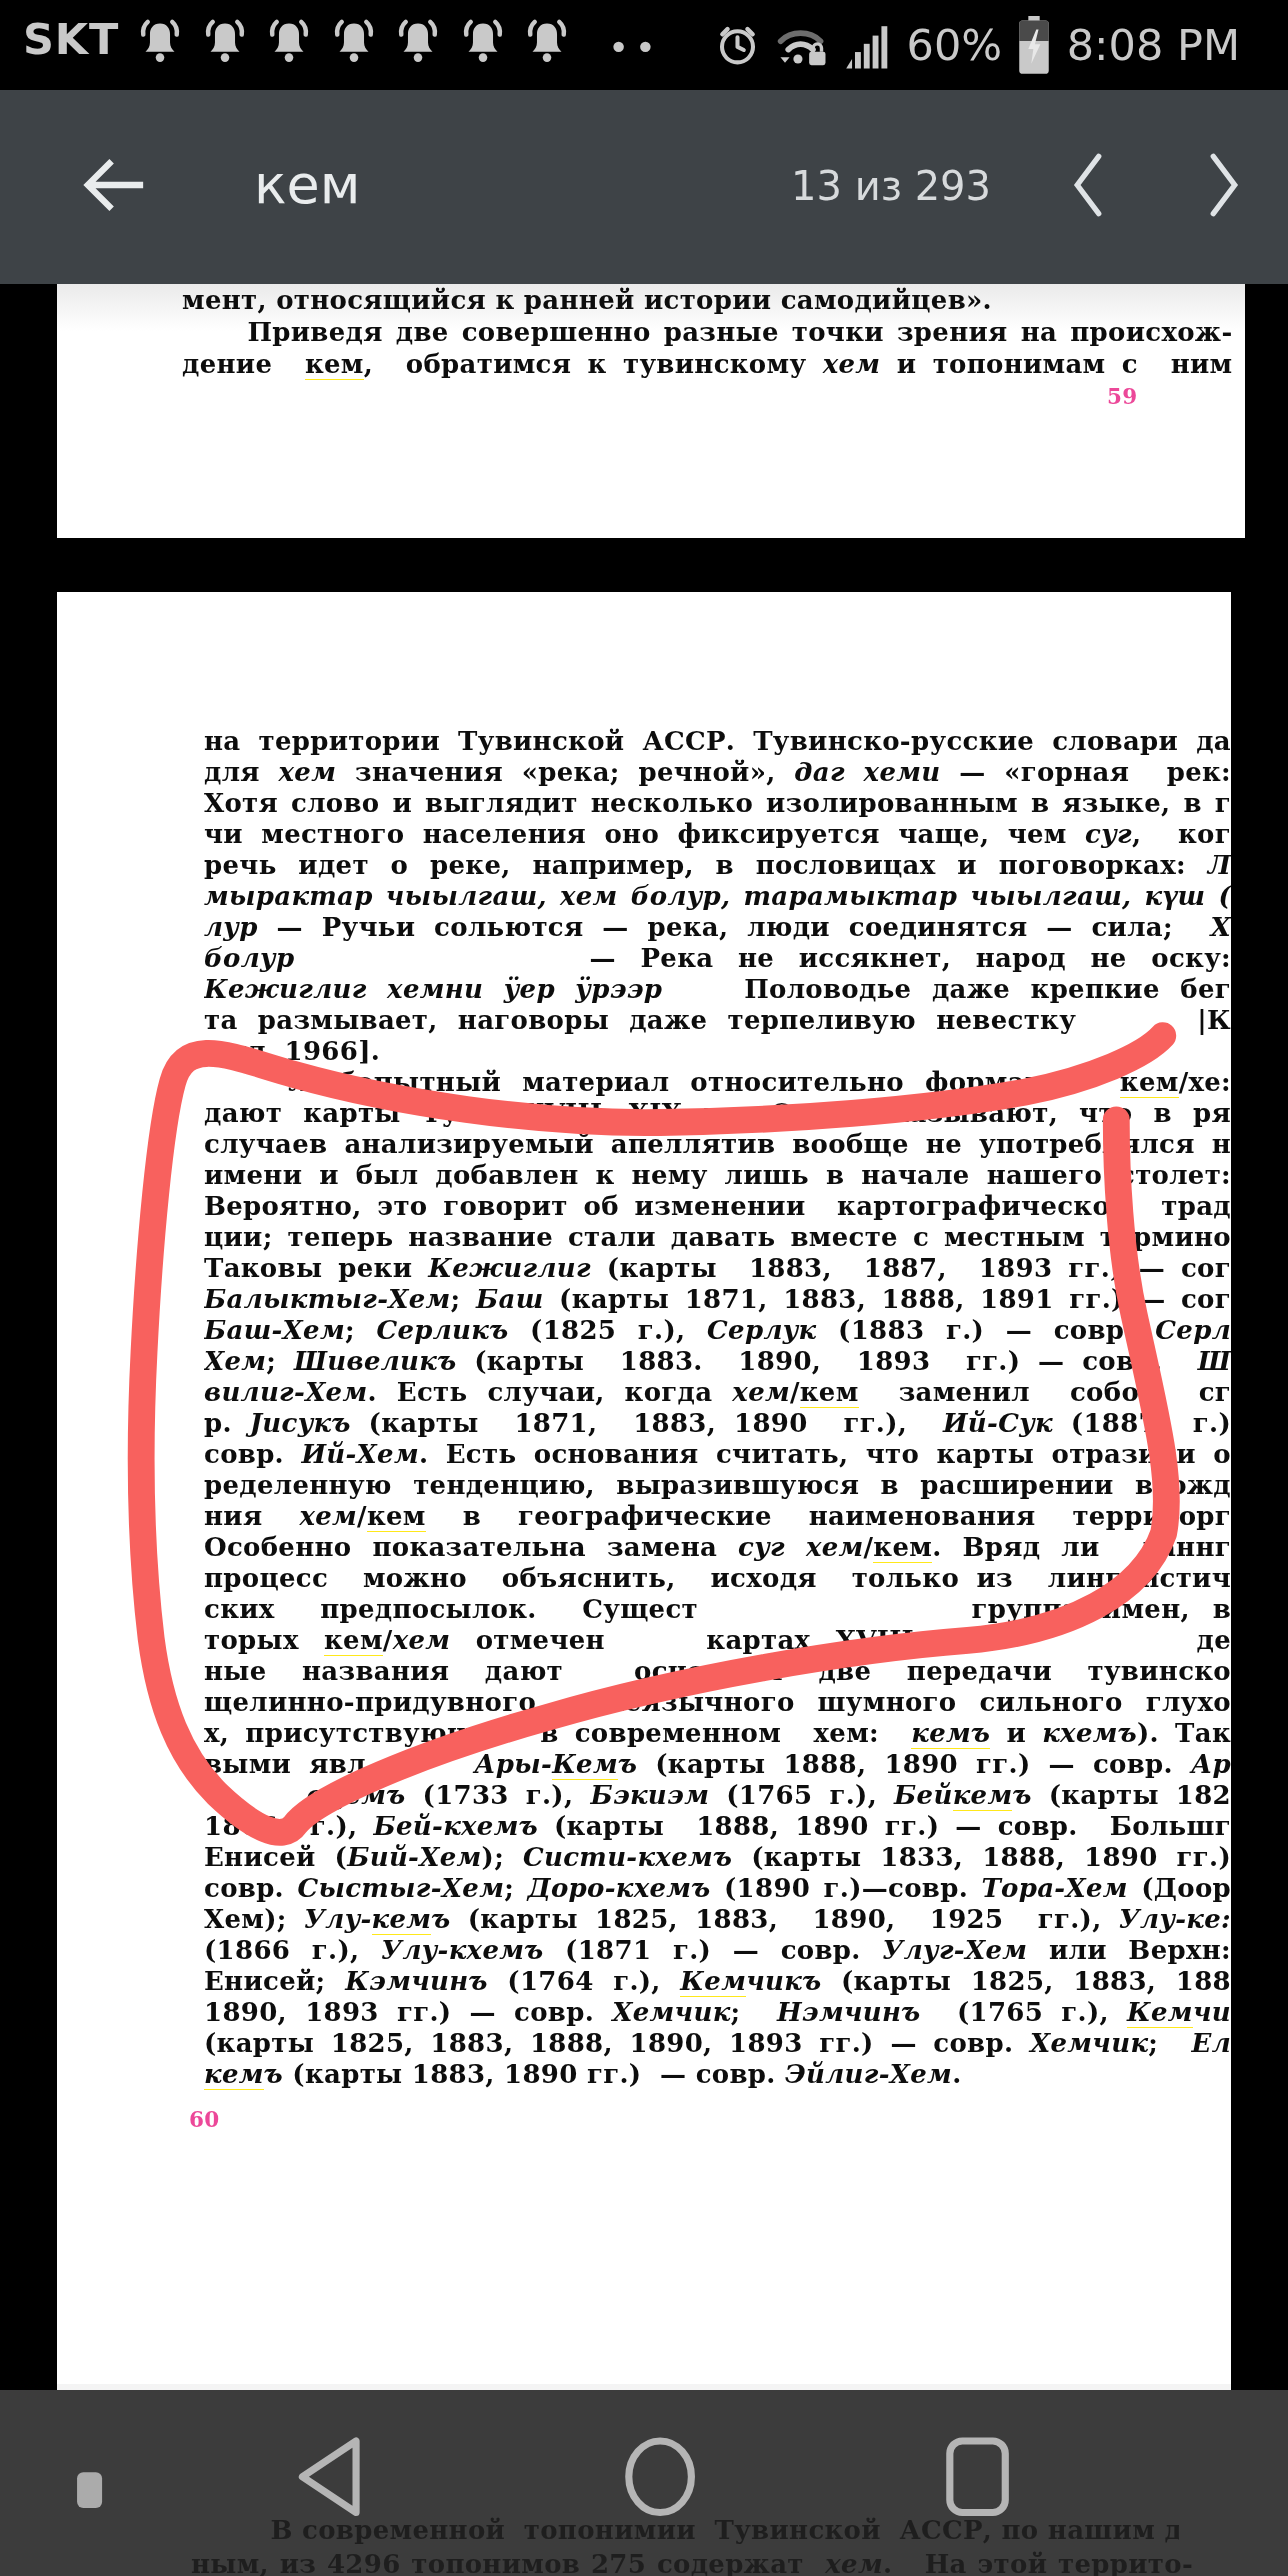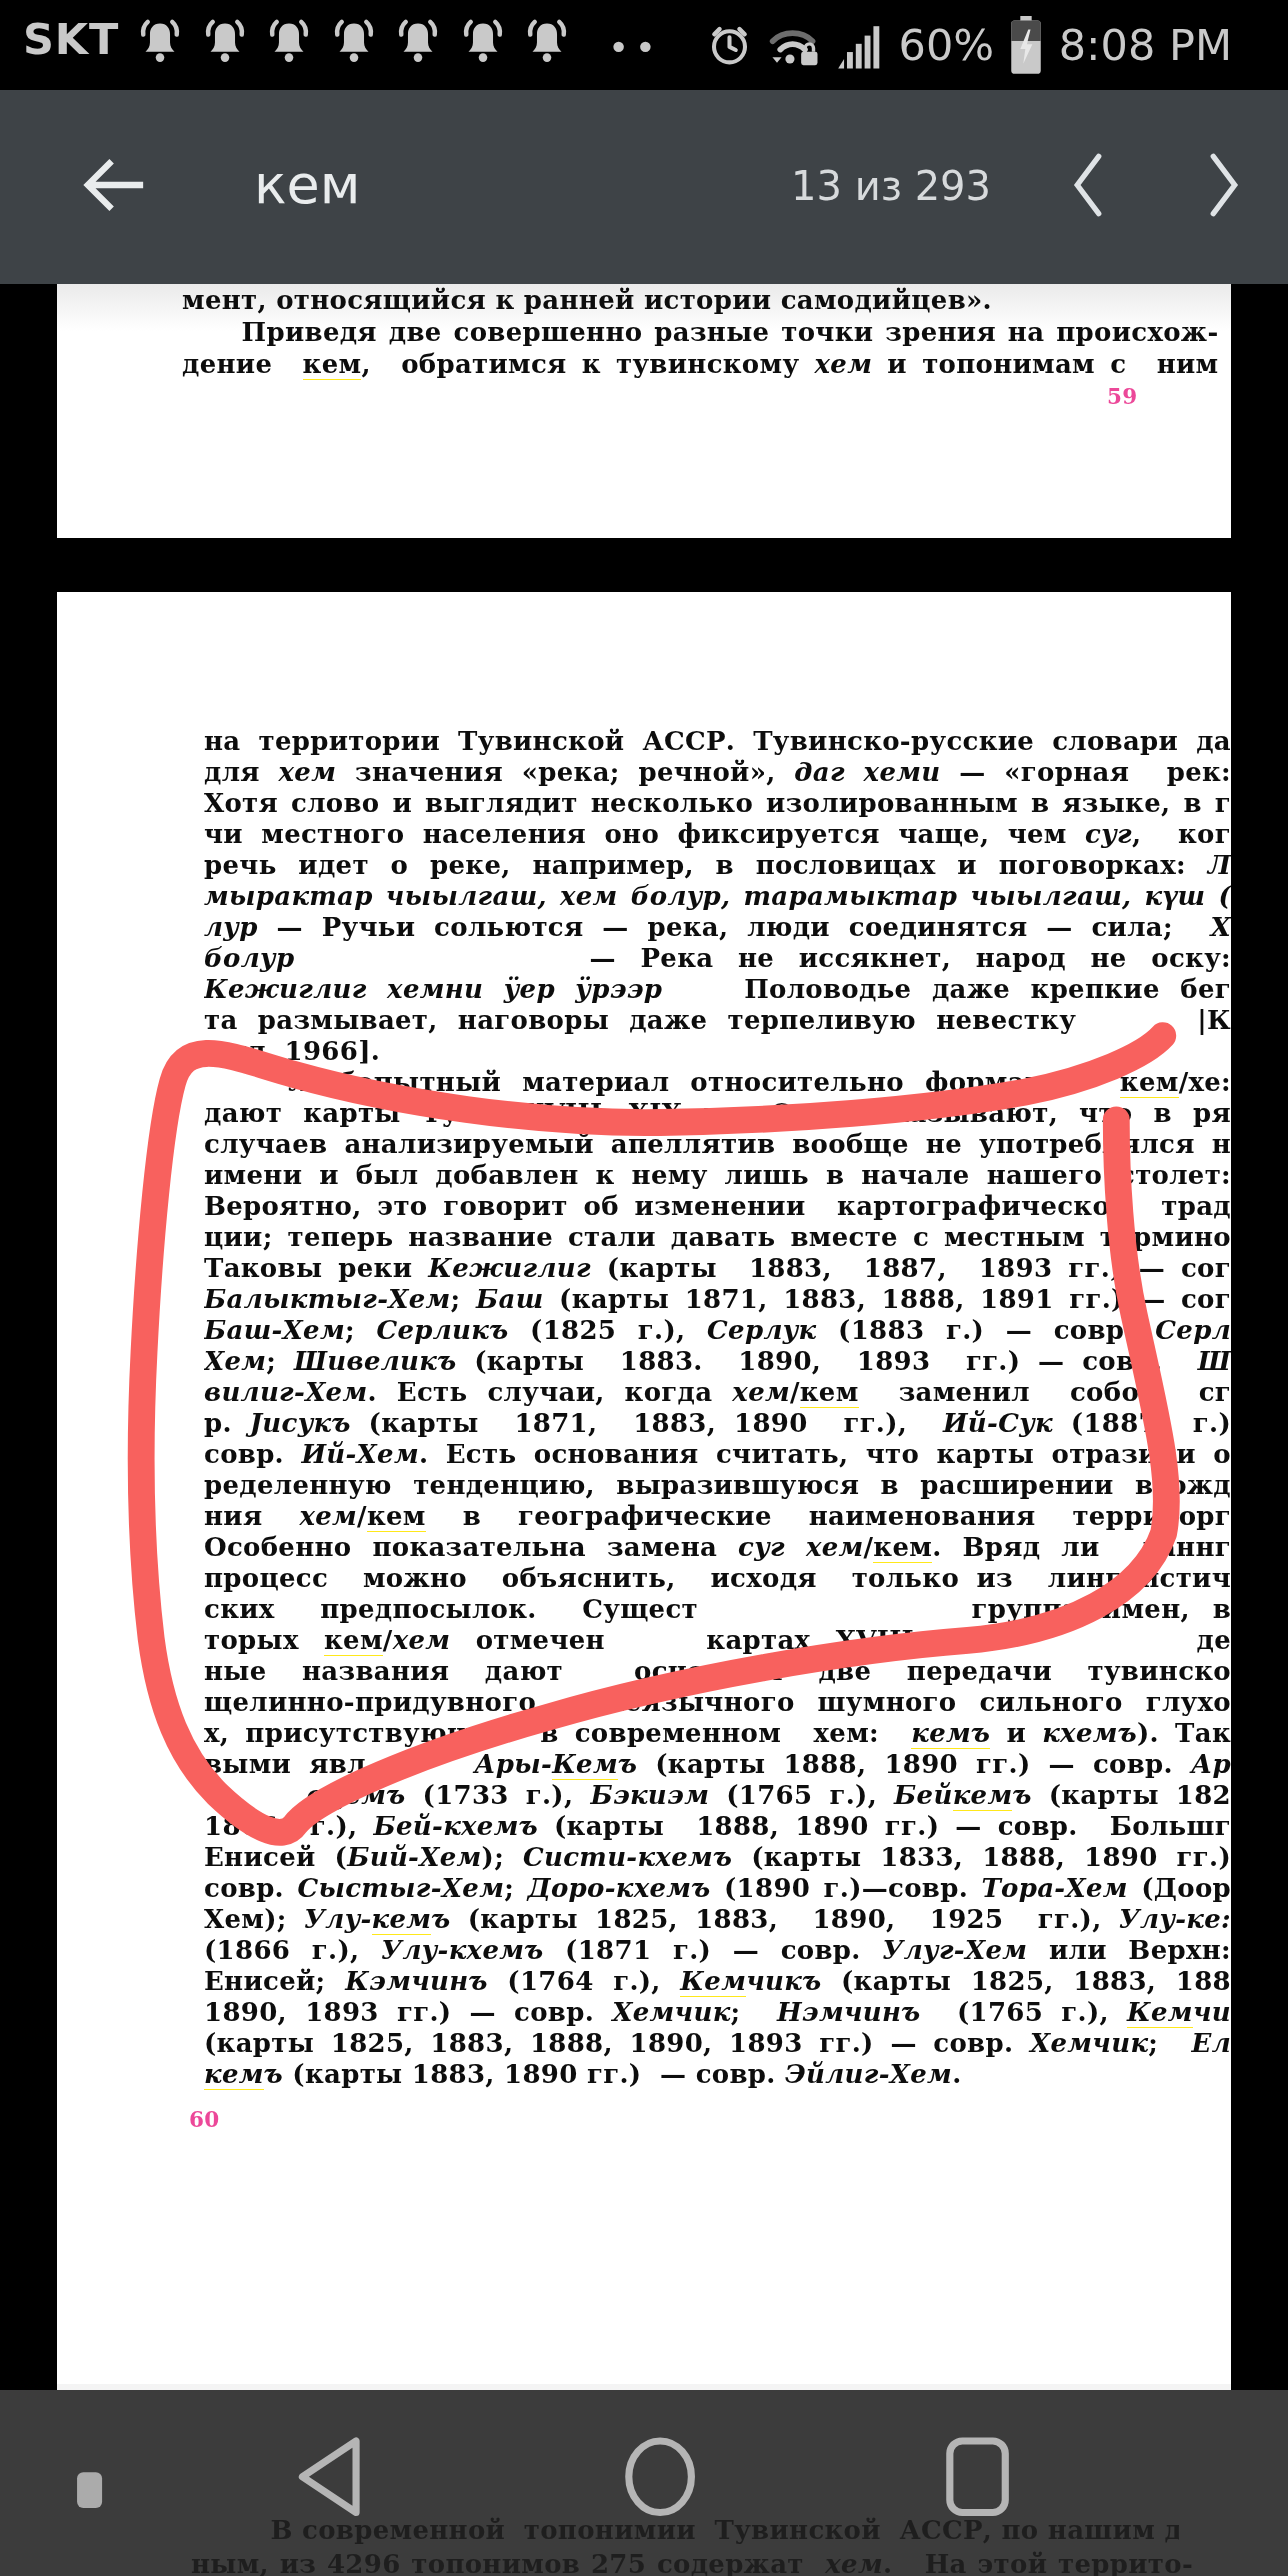--- a/index.html
+++ b/index.html
@@ -9,32 +9,32 @@
   }
   html,body{margin:0;padding:0;background:#000;}
   .screen{position:relative;width:1288px;height:2576px;background:#000;overflow:hidden;
           font-family:"DejaVu Sans","Liberation Sans",sans-serif;}
   
   .statusbar{position:absolute;left:0;top:0;width:1288px;height:90px;background:var(--sb-bg);border-radius:29px;}
   .sb-carrier{position:absolute;left:23px;top:14.3px;font-size:43px;font-weight:700;color:var(--icon);letter-spacing:0.9px;}
   .sb-bells{position:absolute;left:134px;top:16px;display:flex;gap:12.5px;}
   .sb-bells svg{width:52px;height:55px;}
   .sb-dots{position:absolute;left:608px;top:27px;font-size:36px;color:var(--icon);letter-spacing:5.4px;}
-  .sb-right{position:absolute;right:56px;top:0;height:90px;display:flex;align-items:center;gap:14.3px;}
+  .sb-right{position:absolute;right:48px;top:0;height:90px;display:flex;align-items:center;gap:14.3px;}
   .sb-pct,.sb-time{font-size:43px;color:var(--icon);}
   
   .appheader{position:absolute;left:0;top:90px;width:1288px;height:194px;background:var(--hdr-bg);}
   .hdr-back{position:absolute;left:77px;top:59px;width:72px;height:72px;}
   .hdr-title{position:absolute;left:254px;top:63px;font-size:54px;color:var(--hdr-fg);}
   .hdr-count{position:absolute;left:785px;top:73px;width:206px;text-align:right;font-size:40px;color:#d7dadc;}
   .hdr-prev{position:absolute;left:1063px;top:59px;width:50px;height:72px;}
   .hdr-next{position:absolute;left:1199px;top:59px;width:50px;height:72px;}
   
   .card{position:absolute;left:57px;width:1174px;background:var(--page);overflow:hidden;}
-  .card1{top:284px;height:254px;}
+  .card1{top:284px;height:254px;padding-left:14px;}
   .card1::before{content:"";position:absolute;left:0;top:0;right:0;height:47px;
                  background:linear-gradient(#d9d9d9, rgba(255,255,255,0));opacity:.55;pointer-events:none;}
   .card2{top:592px;height:2118px;}
   .sliver{position:absolute;left:57px;top:2384px;width:1174px;height:6.3px;background:#f4f4f4;}
   .scan{font-family:"DejaVu Serif","Liberation Serif",serif;font-weight:700;color:var(--ink);
         font-size:26px;line-height:31px;letter-spacing:0.3px;}
   .tl{text-align:justify;text-align-last:justify;white-space:nowrap;overflow:hidden;}
   .tl.nj{text-align-last:left;}
   .hl{box-shadow:0 6.3px 0 var(--hl);}
   .pagenum{position:absolute;font-family:"DejaVu Serif","Liberation Serif",serif;font-weight:700;color:#ec4899;font-size:21.5px;}

